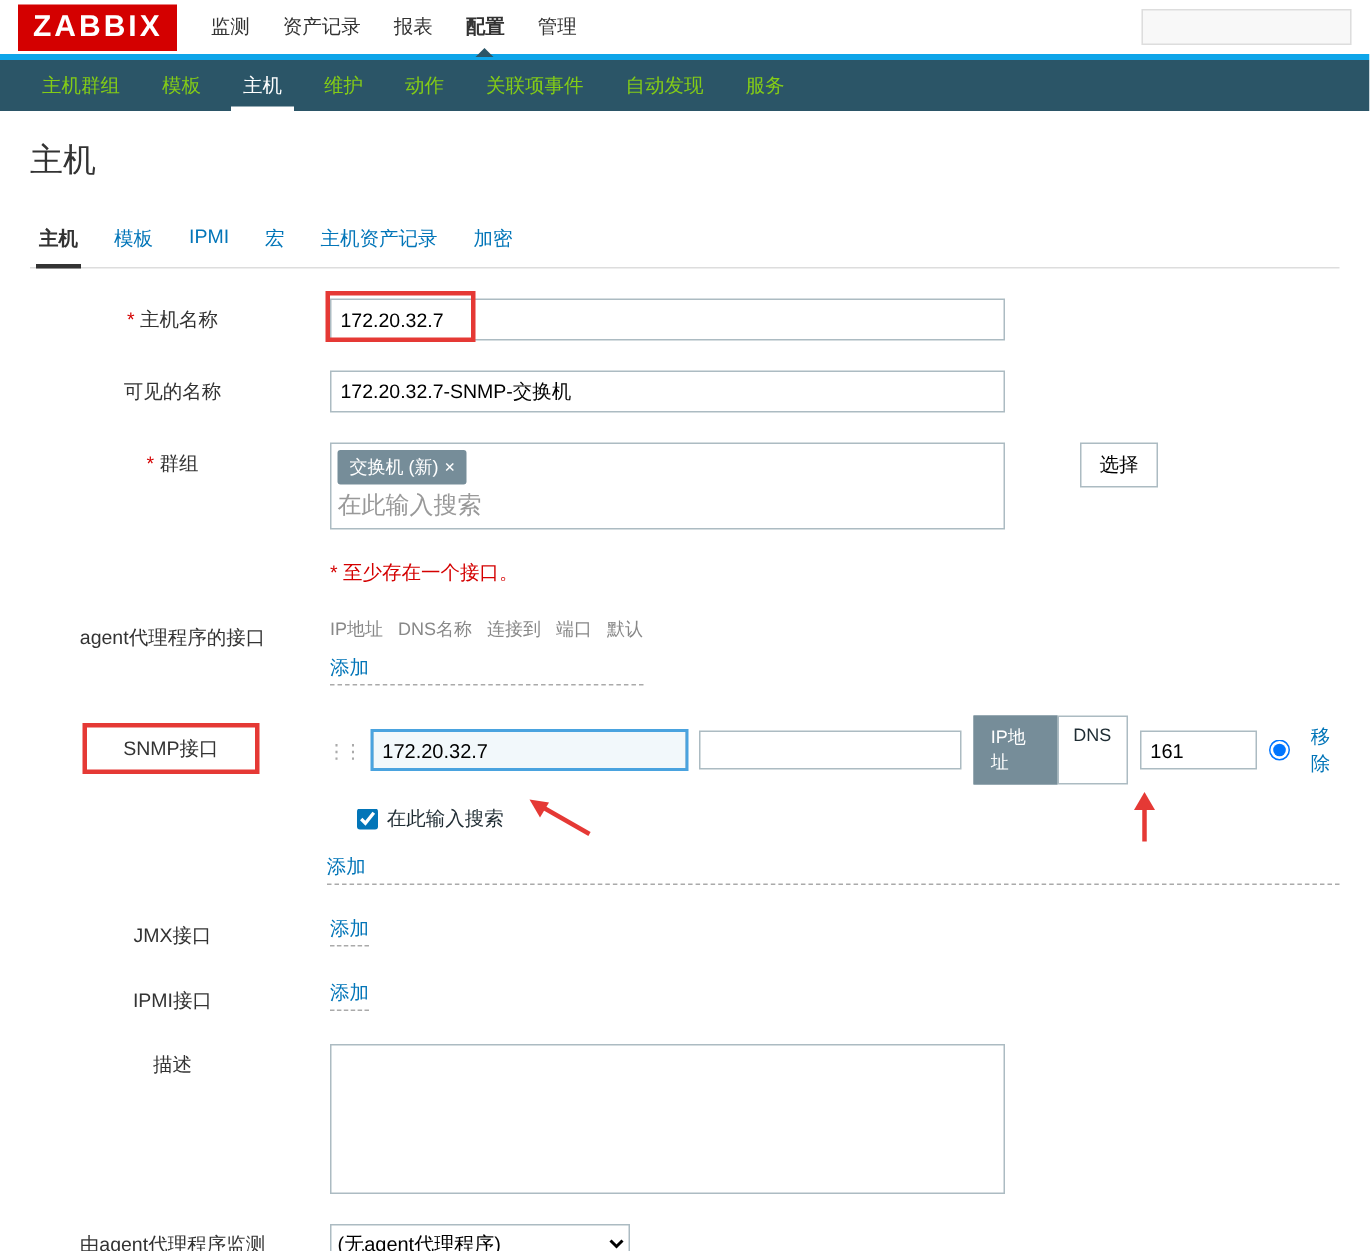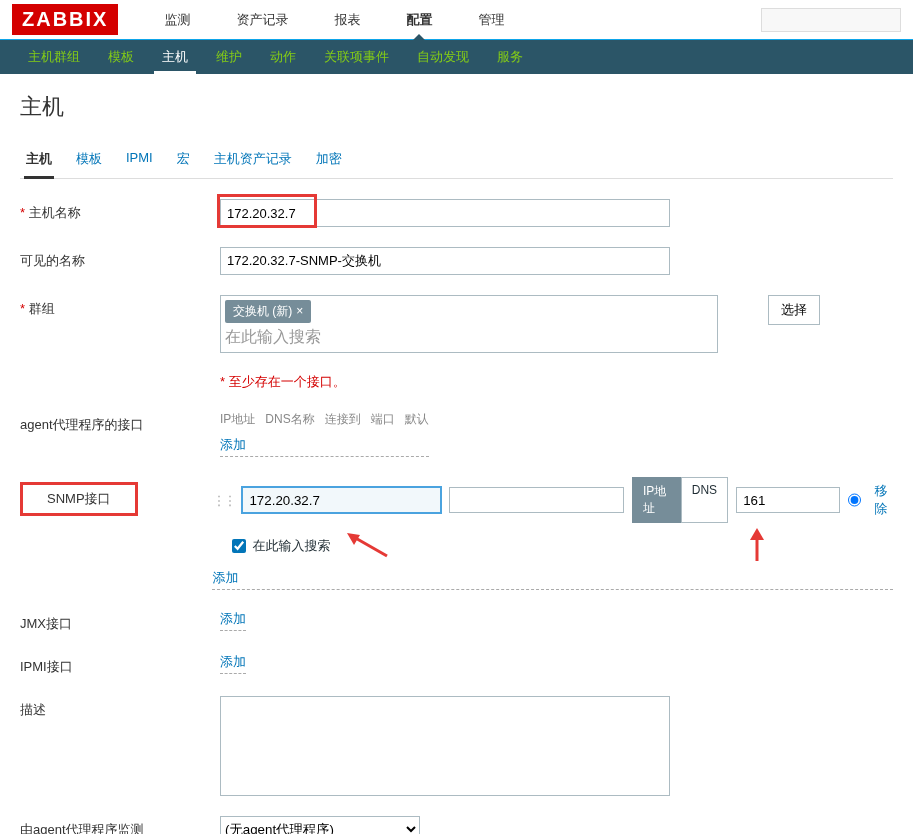--- a/index.html
+++ b/index.html
@@ -1,54 +1,54 @@
 <!DOCTYPE html>
 <html><head>
 <meta charset="utf-8">
 <style>
 * { box-sizing: border-box; margin: 0; padding: 0; }
 body { font-family: Arial, "Microsoft YaHei", sans-serif; font-size: 13px; color: #1f2c33; background: #fff; width: 913px; }
-.topbar { display: flex; align-items: center; height: 40px; padding: 0 12px; background: #fff; border-bottom: 1px solid #0ea5e9; }
+.topbar { display: flex; align-items: center; height: 40px; padding: 0 12px; background: #fff; border-bottom: 4px solid #0ea5e9; }
 .logo { background: #d40000; color: #fff; font-weight: bold; font-size: 20px; padding: 4px 10px; letter-spacing: 2px; margin-right: 20px; }
 .topnav { display: flex; gap: 18px; }
-.topnav-item { color: #333; cursor: pointer; padding: 10px 2px; margin-left: 24px; }
+.topnav-item { color: #333; cursor: pointer; padding: 10px 2px; }
 .topnav-item.active { font-weight: bold; position: relative; font-family: Liberation Serif, serif; }
 .topnav-item.active::after { content: ''; position: absolute; left: 50%; transform: translateX(-50%); bottom: -1px; width: 0; height: 0; border-left: 6px solid transparent; border-right: 6px solid transparent; border-bottom: 6px solid #2b5567; }
 .search-box { margin-left: auto; width: 140px; height: 24px; border: 1px solid #ddd; background: #f8f8f8; }
 .subnav { background: #2b5567; height: 34px; display: flex; align-items: center; padding: 0 20px; gap: 12px; }
 .subnav-item { color: #84cc16; cursor: pointer; padding: 8px 8px; font-size: 13px; }
 .subnav-item.active { color: #fff; border-bottom: 3px solid #fff; padding-bottom: 5px; }
 .page { background: #fff; padding: 8px 20px 40px 20px; }
 .page-title { font-size: 22px; font-weight: normal; color: #333; padding: 10px 0 20px 0; }
 .tabs { display: flex; gap: 20px; border-bottom: 1px solid #ddd; padding: 0 4px; }
 .tab { color: #0275b8; cursor: pointer; padding: 8px 2px; font-size: 13px; }
 .tab.active { color: #333; font-weight: bold; border-bottom: 3px solid #333; margin-bottom: -1px; }
 .form { padding-top: 20px; }
 .row { display: flex; align-items: flex-start; margin-bottom: 20px; }
-.label { width: 200px; text-align: left; padding-right: 10px; padding-top: 5px; color: #333; }
+.label { width: 200px; text-align: center; padding-right: 10px; padding-top: 5px; color: #333; }
 .req::before { content: '* '; color: #d40000; }
 .ctrl { display: flex; flex-direction: column; gap: 4px; }
 .text-input { width: 450px; height: 28px; border: 1px solid #acbbc2; padding: 0 6px; font-size: 13px; }
-.tagbox { width: 498px; min-height: 50px; border: 1px solid #acbbc2; padding: 4px; }
+.tagbox { width: 450px; min-height: 50px; border: 1px solid #acbbc2; padding: 4px; }
 .tag { display: inline-block; background: #768d99; color: #fff; padding: 3px 8px; border-radius: 2px; font-size: 12px; }
 .tag-x { margin-left: 4px; cursor: pointer; }
 .ph { color: #999; font-size: 16px; display: block; margin-top: 4px; }
 .btn { display: inline-block; border: 1px solid #acbbc2; background: #fff; padding: 5px 12px; cursor: pointer; font-size: 13px; margin-left: 38px; }
 .link { color: #0275b8; cursor: pointer; font-size: 13px; text-align: center; }
 .dashed-underline-wrap { display: inline-block; border-bottom: 1px dashed #aaa; padding-bottom: 2px; }
 .note { color: #d40000; font-size: 13px; }
 .iface-hdr { color: #888; font-size: 12px; display: flex; gap: 10px; margin-bottom: 4px; }
 .snmp-box { display: flex; align-items: center; gap: 8px; }
 .grip { color: #aaa; letter-spacing: -2px; }
 .ip-input { width: 215px; height: 26px; border: 1px solid #acbbc2; padding: 0 6px; background:#f2f8fb; outline: 2px solid #4aa3df; outline-offset: -1px;}
 .dns-input { width: 175px; height: 26px; border: 1px solid #acbbc2; }
 .toggle { display: flex; }
 .toggle div { padding: 5px 10px; border: 1px solid #acbbc2; font-size: 12px; cursor: pointer; }
 .toggle .on { background: #768d99; color: #fff; border-color: #768d99; }
-.port-input { width: 104px; height: 26px; border: 1px solid #acbbc2; padding: 0 6px; }
+.port-input { width: 78px; height: 26px; border: 1px solid #acbbc2; padding: 0 6px; }
 .radio { width: 14px; height: 14px; }
 .checkbox { width: 14px; height: 14px; accent-color: #0275b8; }
 textarea.desc { width: 450px; height: 100px; border: 1px solid #acbbc2; resize: none; }
 select.sel { width: 200px; height: 26px; border: 1px solid #acbbc2; background: #fff; }
 .select-btn-wrap { margin-left: 8px; }
 </style>
 </head>
 <body>
 
 <div class="topbar">

